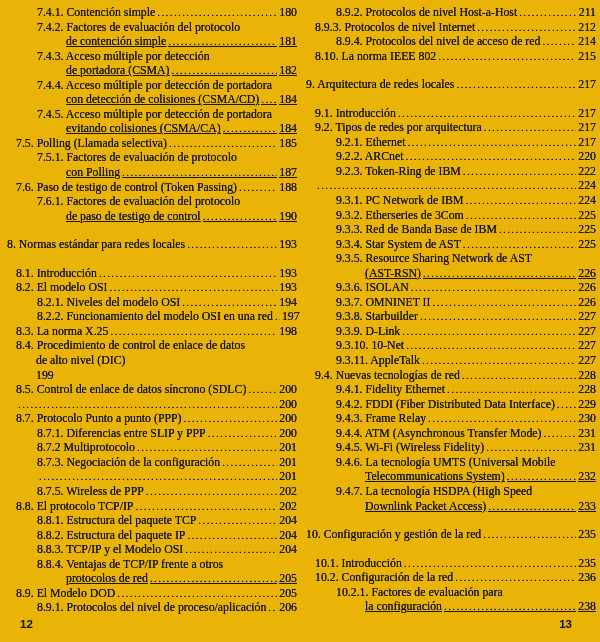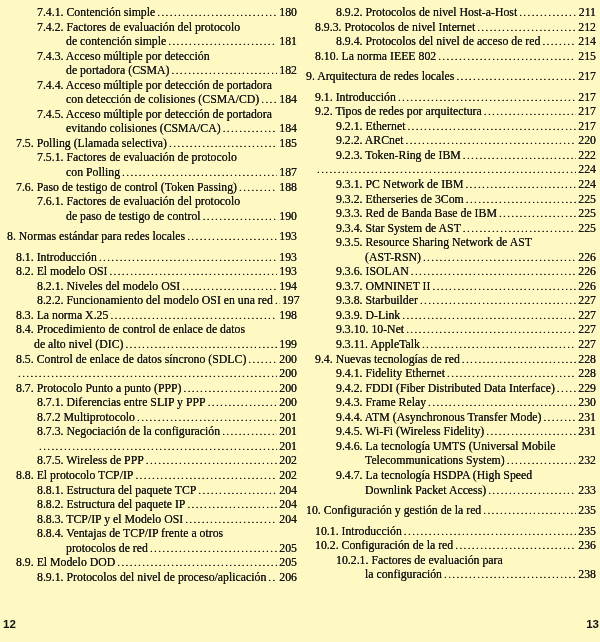--- a/index.html
+++ b/index.html
@@ -5,21 +5,21 @@
   html, body {
     margin: 0;
     padding: 0;
     background: #fbfbf9;
   }
   .page {
     position: relative;
     width: 600px;
     height: 642px;
     box-sizing: border-box;
-    background: #fef9c3;
+    background: #eab308;
     color: #161616;
     font-family: "Liberation Serif", serif;
     overflow: hidden;
     padding: 5px 4px 0 6px;
   }
   .cols {
     display: flex;
     gap: 8px;
   }
   .col {
@@ -47,33 +47,33 @@
     letter-spacing: 1.4px;
     font-size: 11px;
   }
   .p {
     flex: 0 0 auto;
     text-align: right;
   }
   .ind0 { padding-left: 1px; }
   .ind1 { padding-left: 10px; }
   .ind2 { padding-left: 31px; }
-  .ind3 { padding-left: 28px; }
-  .ind4 { padding-left: 60px; }
-  .gap  { margin-top: 6px; }
+  .ind3 { padding-left: 28px; flex-direction: column; }
+  .ind4 { padding-left: 60px; text-decoration: underline; }
+  .gap  { margin-top: 14px; }
   .folio {
     position: absolute;
     bottom: 12px;
     font-family: "Liberation Sans", sans-serif;
     font-weight: bold;
     font-size: 11.5px;
     color: #111;
   }
-  .folio-left  { left: 3px; margin-top: 32px; }
-  .folio-right { right: 1px; }
+  .folio-left  { left: 20px; margin-top: 32px; }
+  .folio-right { right: 28px; }
 </style>
 </head>
 <body>
 
 <div class="page">
   <div class="cols">
     <div class="col" id="col-left">
         <div class="line ind2">
           <span class="t">7.4.1. Contención simple</span>
           <span class="leader"></span>

